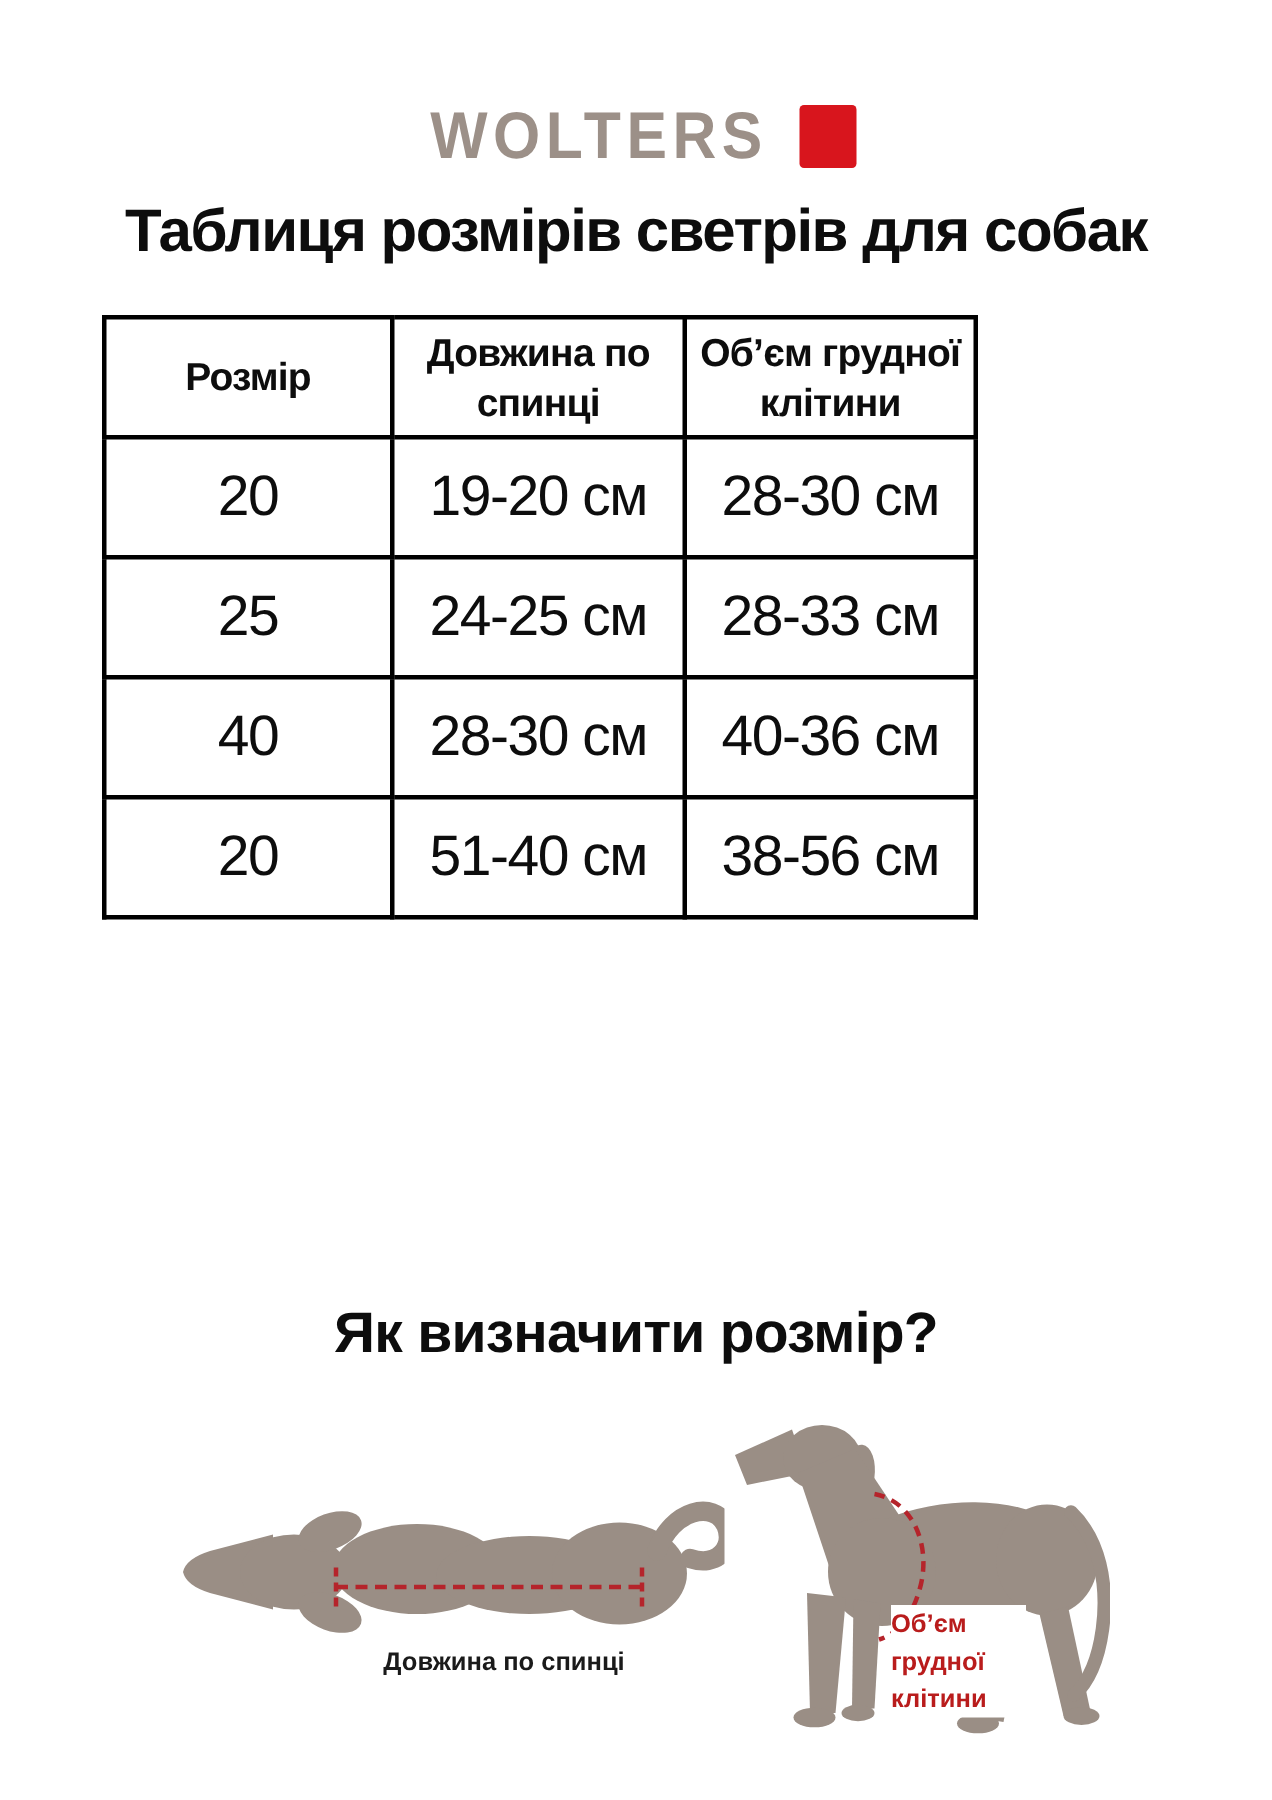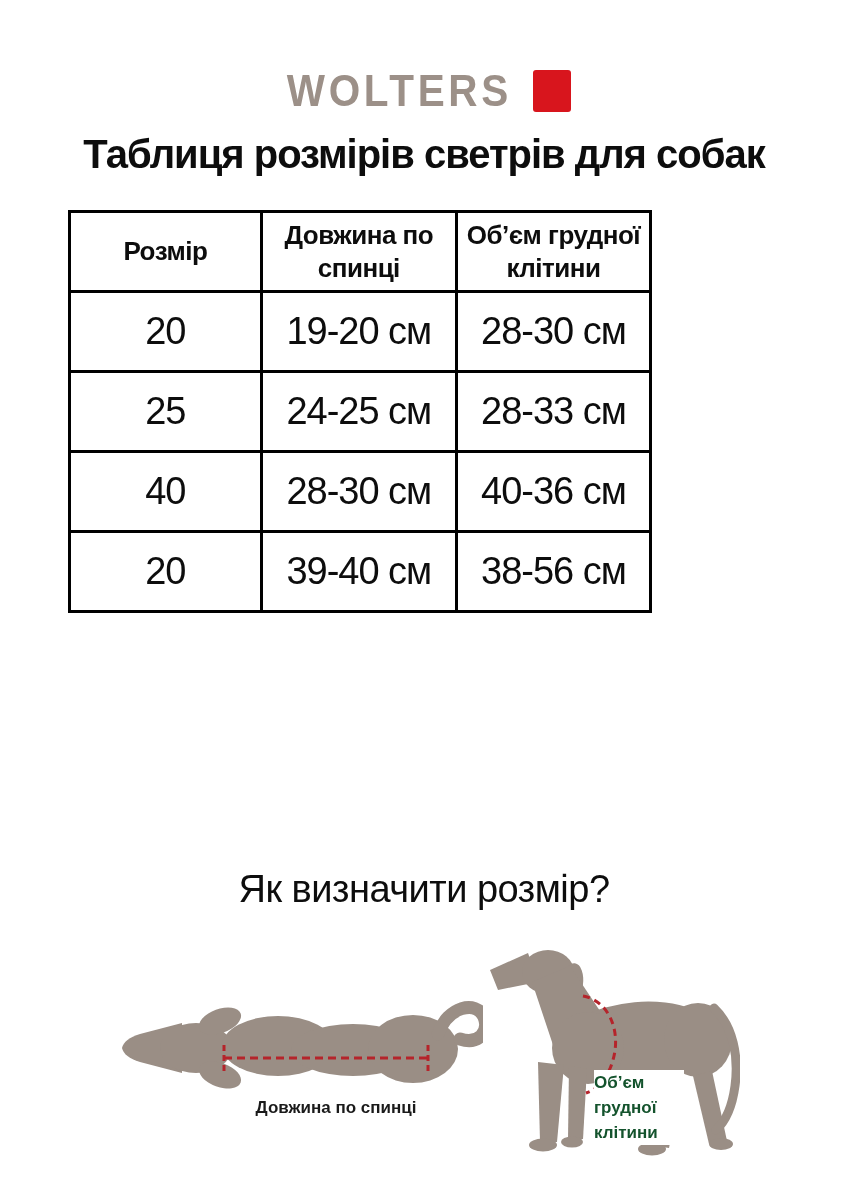--- a/index.html
+++ b/index.html
@@ -48,37 +48,37 @@
   }
   .size-table td{
     font-size:38px;font-weight:normal;letter-spacing:-1px;
   }
   .size-table col.c1{width:33%;}
   .size-table col.c2{width:33.6%;}
   .size-table col.c3{width:33.4%;}
   
   .subtitle{
     position:absolute;top:868px;left:0;width:848px;margin:0;
-    text-align:center;font-size:38px;font-weight:normal;letter-spacing:-0.5px;
+    text-align:center;font-size:38px;font-weight:bold;letter-spacing:-0.5px;
     color:var(--ink);
   }
   
   .diagram{position:absolute;top:930px;left:0;width:848px;height:270px;}
   .dog-top{position:absolute;left:118px;top:62px;width:365px;height:110px;}
   .dog-side{position:absolute;left:488px;top:16px;width:252px;height:212px;}
   .dog-fill{fill:var(--dog-color);}
   .dog-stroke{stroke:var(--dog-color);fill:none;}
   .measure{stroke:var(--measure-color);fill:none;}
   .label-back{
     position:absolute;left:244px;top:168px;width:184px;
     text-align:center;font-size:17px;font-weight:bold;color:#1a1a1a;
   }
   .label-chest{
     position:absolute;left:594px;top:140px;width:90px;
-    text-align:left;font-size:17px;font-weight:bold;color:#14532d;
+    text-align:left;font-size:17px;font-weight:bold;color:#b91c1c;
     line-height:25px;white-space:pre-line;background:#fff;
   }
 </style>
 </head>
 <body>
 
 <div class="page">
 
   <div class="logo">
     <span class="logo-text">WOLTERS</span>
@@ -113,21 +113,21 @@
         <td>24-25 см</td>
         <td>28-33 см</td>
       </tr>
       <tr>
         <td>40</td>
         <td>28-30 см</td>
         <td>40-36 см</td>
       </tr>
       <tr>
         <td>20</td>
-        <td>39-40 см</td>
+        <td>51-40 см</td>
         <td>38-56 см</td>
       </tr>
     </tbody>
   </table>
 
   <h2 class="subtitle">Як визначити розмір?</h2>
 
   <div class="diagram">
 
     <svg class="dog-top" viewBox="0 0 365 110">

